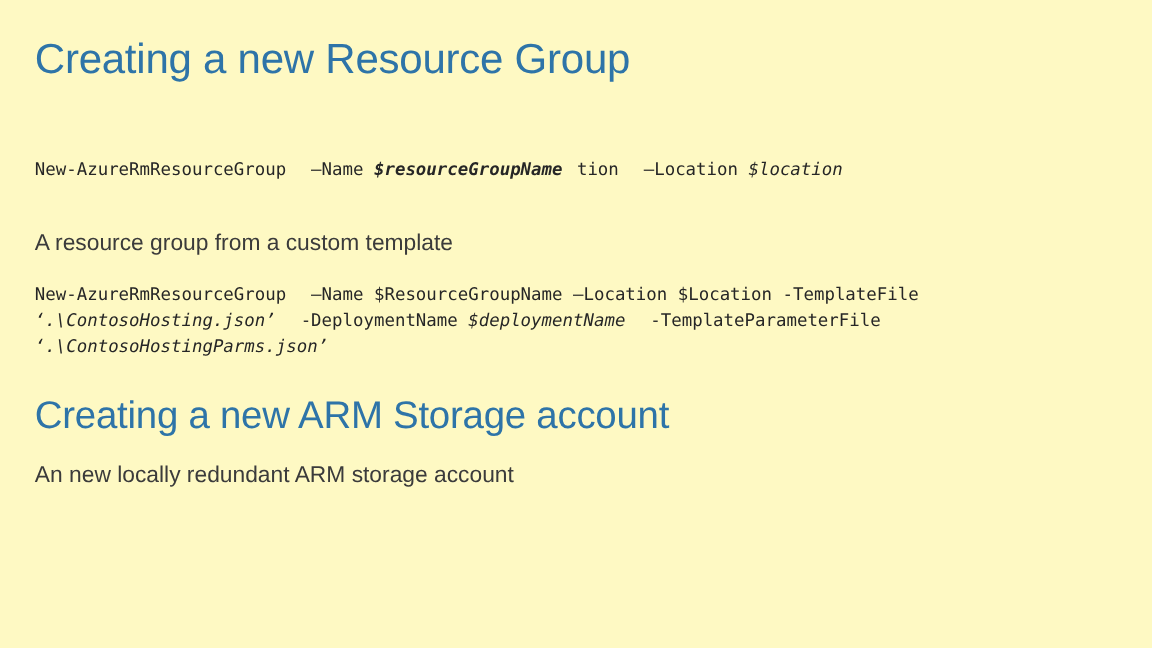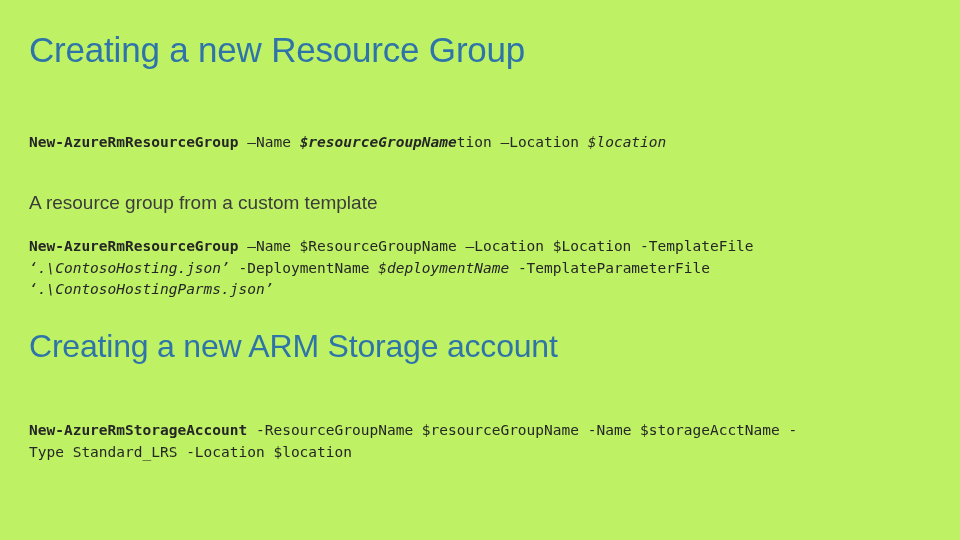--- a/index.html
+++ b/index.html
@@ -11,21 +11,21 @@
     width: 960px;
     height: 540px;
     overflow: hidden;
     font-family: "Liberation Sans", sans-serif;
     -webkit-font-smoothing: antialiased;
   }
   .slide {
     position: relative;
     width: 960px;
     height: 540px;
-    background: #bef264;
+    background: #fef9c3;
   }
 
   
   .section-title {
     position: absolute;
     left: 29px;
     color: #2E74A8;
     font-family: "Liberation Sans", sans-serif;
     font-weight: 400;
     letter-spacing: -0.2px;
@@ -65,37 +65,37 @@
     font-family: "DejaVu Sans Mono", "Liberation Mono", monospace;
     font-size: 14.5px;
     line-height: 21.5px;
     white-space: pre-wrap;
     letter-spacing: 0px;
   }
   .code-1 { top: 132px; width: 905px; }
   .code-2 { top: 236px; width: 905px; }
   .code-3 { top: 420px; width: 905px; }
 
-  .cmd   { font-weight: bold; text-align: right; }
+  .cmd   { font-weight: normal; text-align: right; }
   .ital  { font-style: italic; }
   .bi    { font-weight: bold; font-style: italic; }
-  .plain { font-weight: normal; font-style: normal; }
+  .plain { font-weight: normal; font-style: normal; padding-left: 12px; }
 </style>
 </head>
 <body>
 
 <div class="slide">
 
   <div class="section-title title-1">Creating a new Resource Group</div>
 
 
   <div class="code code-1"><div><span class="cmd">New-AzureRmResourceGroup</span><span class="plain"> –Name </span><span class="bi">$resourceGroupName</span><span class="plain">tion</span><span class="plain"> –Location </span><span class="ital">$location</span></div></div>
 
   <div class="sub-heading sub-2">A resource group from a custom template</div>
 
   <div class="code code-2"><div><span class="cmd">New-AzureRmResourceGroup</span><span class="plain"> –Name $ResourceGroupName –Location $Location -TemplateFile</span></div><div><span class="ital">‘.\ContosoHosting.json’</span><span class="plain"> -DeploymentName </span><span class="ital">$deploymentName</span><span class="plain"> -TemplateParameterFile</span></div><div><span class="ital">‘.\ContosoHostingParms.json’</span></div></div>
 
   <div class="section-title title-2">Creating a new ARM Storage account</div>
 
+  <div class="sub-heading sub-3">An new locally redundant ARM storage account</div>
 
-  <div class="code code-3"><div><span class="cmd">New-AzureRmStorageAccount</span><span class="plain"> -ResourceGroupName $resourceGroupName -Name $storageAcctName -</span></div><div><span class="plain">Type Standard_LRS -Location $location</span></div></div>
 
 </div>
 
 </body></html>

